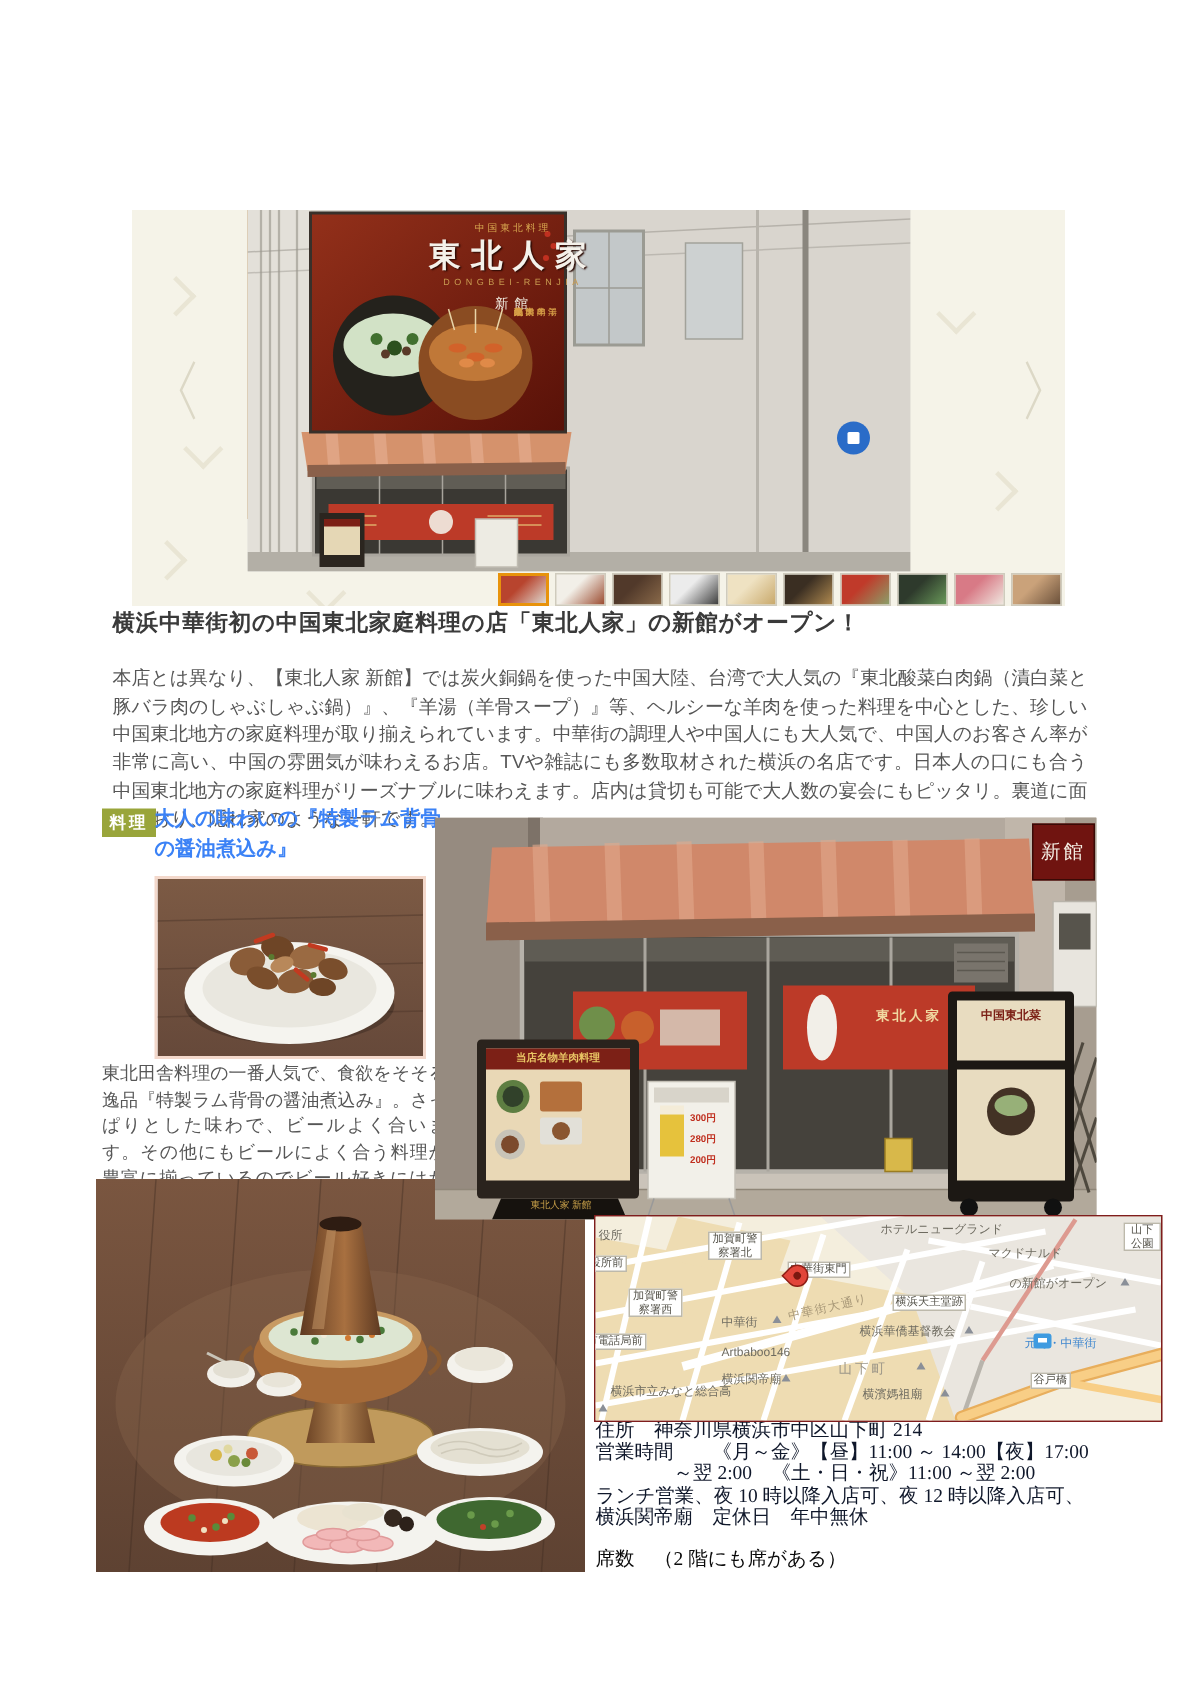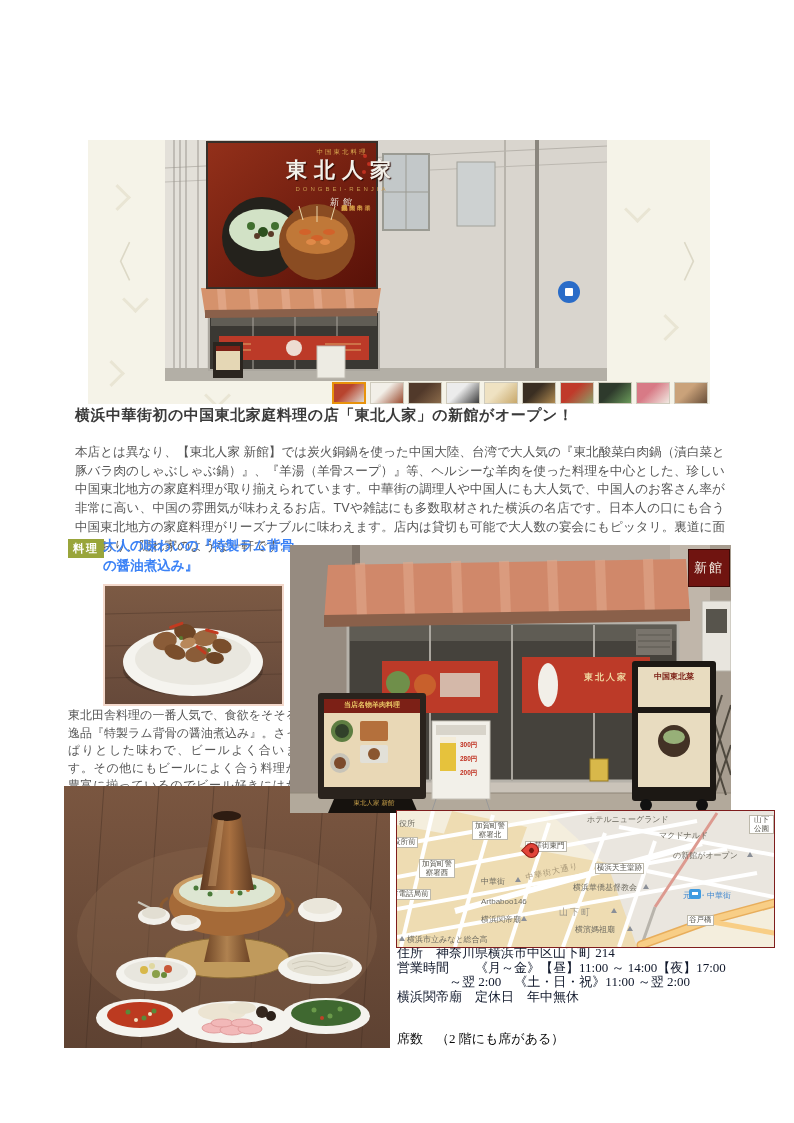--- a/index.html
+++ b/index.html
@@ -469,35 +469,36 @@
         <span class="ml ml-plain" style="left: 262px; top: 20px;">マクドナルド</span>
         <span class="ml ml-plain" style="left: 276px; top: 40px;">の新館がオープン</span>
         <span class="ml ml-plain" style="left: 84px; top: 66px;">中華街</span>
         <span class="ml ml-road" style="left: 128px; top: 56px;">中華街大通り</span>
         <span class="ml ml-plain" style="left: 176px; top: 72px;">横浜華僑基督教会</span>
         <span class="ml ml-plain" style="left: 84px; top: 86px;">Artbaboo146</span>
         <span class="ml ml-blue" style="left: 238px; top: 80px;">元町・中華街</span>
         <span class="ml ml-plain" style="left: 84px; top: 104px;">横浜関帝廟</span>
         <span class="ml ml-area" style="left: 162px; top: 96px;">山下町</span>
         <span class="ml ml-plain" style="left: 178px; top: 114px;">横濱媽祖廟</span>
-        <span class="ml ml-plain" style="left: 10px; top: 124px;">横浜市立みなと総合高</span>
+        <span class="ml ml-plain" style="left: 10px; top: 112px;">横浜市立みなと総合高</span>
         <span class="ml ml-plain" style="left: 316px; top: 124px; margin-top: 28px;">元町プラザ</span>
         <span class="map-poi" style="left: 118px; top: 66px;"></span>
         <span class="map-poi" style="left: 350px; top: 41px;"></span>
         <span class="map-poi" style="left: 246px; top: 73px;"></span>
         <span class="map-poi" style="left: 124px; top: 105px;"></span>
         <span class="map-poi" style="left: 230px; top: 115px;"></span>
         <span class="map-poi" style="left: 2px; top: 125px;"></span>
         <span class="map-poi" style="left: 214px; top: 97px;"></span>
       </div>
     <div class="map-pin" style="left: 127px; top: 32px;"></div>
     <div class="map-station" style="left: 292px; top: 78px;"></div>
   </div>
 
   <div class="abs info">
       <div>住所　神奈川県横浜市中区山下町 214</div>
       <div>営業時間　　《月～金》【昼】11:00 ～ 14:00【夜】17:00</div>
       <div>　　　　～翌 2:00　《土・日・祝》11:00 ～翌 2:00</div>
+      <div>ランチ営業、夜 10 時以降入店可、夜 12 時以降入店可、</div>
       <div>横浜関帝廟　定休日　年中無休</div>
     </div>
   <div class="abs seats">席数　（2 階にも席がある）</div>
 
 </div>
 
 </body></html>

